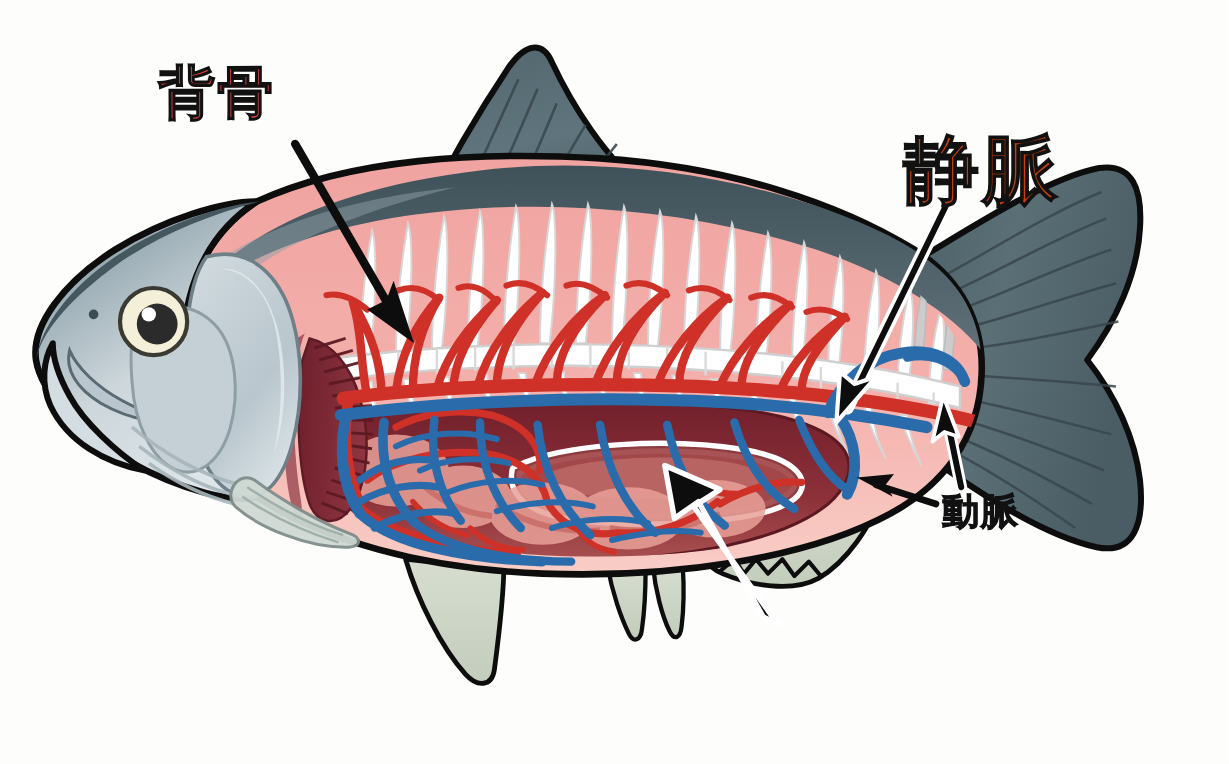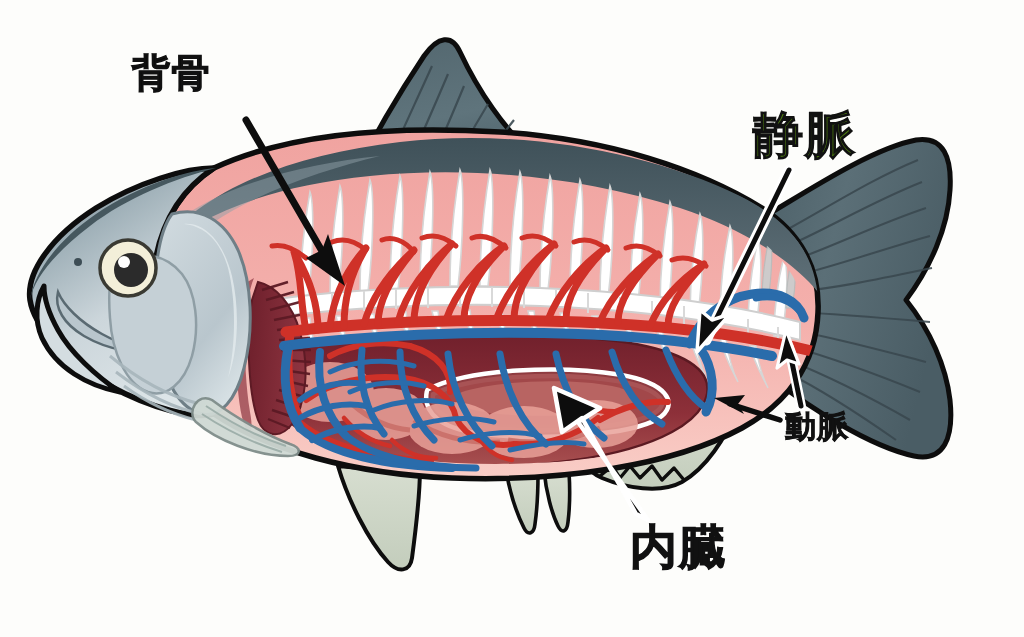--- a/index.html
+++ b/index.html
@@ -447,21 +447,20 @@
       <line x1="801" y1="406" x2="789" y2="348" stroke="#ffffff" stroke-width="10" stroke-linecap="round"></line>
       <line x1="801" y1="406" x2="789" y2="348" stroke="#0d0d0d" stroke-width="5" stroke-linecap="round"></line>
       <path d="M786,330 L799,364 L787,360 L777,368 Z" fill="#0d0d0d" stroke="#ffffff" stroke-width="3.2" stroke-linejoin="round"></path>
     </g>
     <g>
       <line x1="780" y1="420" x2="730" y2="404" stroke="#0d0d0d" stroke-width="5.5" stroke-linecap="round"></line>
       <path d="M714,398 L745,395 L738,404 L744,414 Z" fill="#0d0d0d"></path>
     </g>
   </svg>
 
-  <div class="label" id="label-backbone" style="left: 132px; top: 54px; font-size: 38px; color: #000000; -webkit-text-stroke: 1.1px rgb(17, 17, 17);">背骨</div>
-
-  <div class="label" id="label-vein" style="left: 753px; top: 110px; font-size: 50px; color: #4d7c0f; -webkit-text-stroke: 1.1px rgb(17, 17, 17);">静脈</div>
-
-  <div class="label" id="label-viscera" style="left: 630px; top: 524px; font-size: 47px; color: rgb(17, 17, 17); -webkit-text-stroke: 1.1px rgb(17, 17, 17);">内臓</div>
+  <div class="label" id="label-backbone" style="left: 132px; top: 54px; font-size: 47px; color: #ef4444; -webkit-text-stroke: 1.1px rgb(17, 17, 17);">背骨</div>
+
+  <div class="label" id="label-vein" style="left: 753px; top: 110px; font-size: 63px; color: #c2410c; -webkit-text-stroke: 1.1px rgb(17, 17, 17);">静脈</div>
+
 
   <div class="label" id="label-artery" style="left: 785px; top: 412px; font-size: 31px; color: rgb(17, 17, 17); -webkit-text-stroke: 0.8px rgb(17, 17, 17);">動脈</div>
 
 </div>
 
 </body></html>

